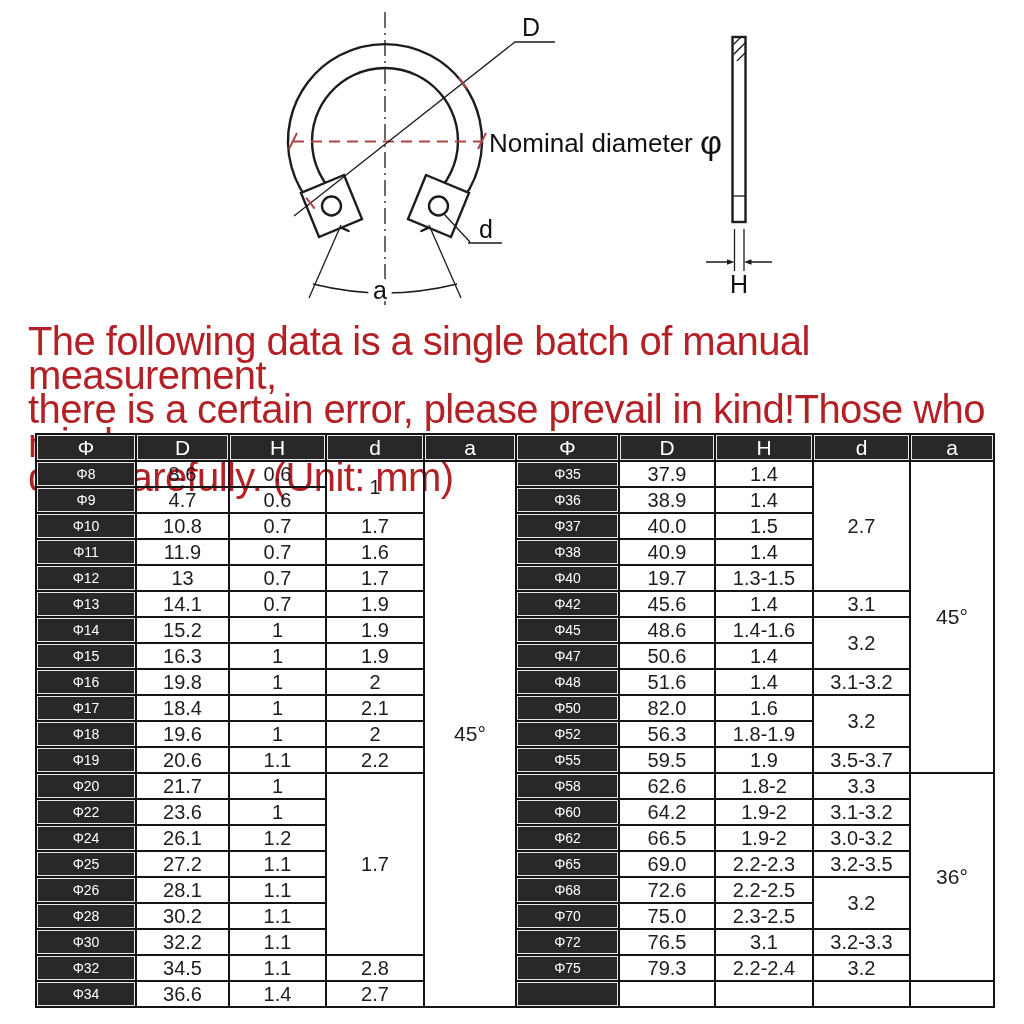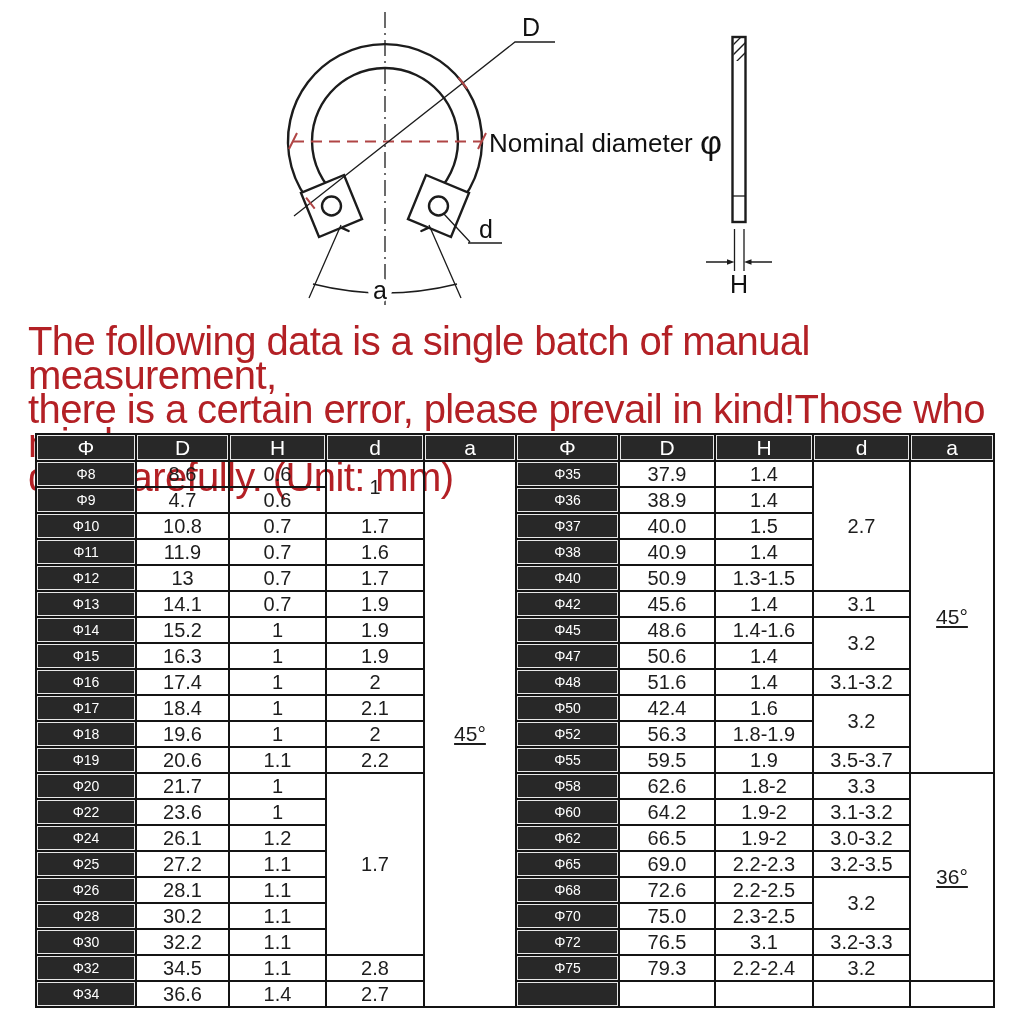--- a/index.html
+++ b/index.html
@@ -22,21 +22,21 @@
       color:var(--text-red);font-size:40px;line-height:34px;letter-spacing:-0.6px;
       white-space:pre-line;font-weight:400;}
   table.spec{position:absolute;left:35px;top:433px;width:958px;border-collapse:collapse;
       table-layout:fixed;font-size:20px;color:#1d1d1d;text-align:center;}
   table.spec td,table.spec th{border:2px solid var(--cell-border);padding:0;
       vertical-align:middle;overflow:hidden;white-space:nowrap;}
   table.spec th{height:27px;font-size:21px;font-weight:400;}
   table.spec tr{height:26px;}
   .dk{background:var(--cell-dark);color:#fff;box-shadow:inset 0 0 0 1px var(--cell-outline);
       font-size:14px;}
-  .ang{font-size:21px;text-decoration:underline;}
+  .ang{font-size:21px;}
 </style>
 </head>
 <body>
 
 <div class="stage">
 
   <svg class="diagram" width="1024" height="325" viewBox="0 0 1024 325">
     <defs>
       <clipPath id="hatchClip">
           <rect x="733.5" y="38" width="11.5" height="23"></rect>
@@ -154,21 +154,21 @@
       <td class="dk">Φ38</td>
       <td>40.9</td>
       <td>1.4</td>
     </tr>
     <tr>
       <td class="dk">Φ12</td>
       <td>13</td>
       <td>0.7</td>
       <td>1.7</td>
       <td class="dk">Φ40</td>
-      <td>50.9</td>
+      <td>19.7</td>
       <td>1.3-1.5</td>
     </tr>
     <tr>
       <td class="dk">Φ13</td>
       <td>14.1</td>
       <td>0.7</td>
       <td>1.9</td>
       <td class="dk">Φ42</td>
       <td>45.6</td>
       <td>1.4</td>
@@ -188,35 +188,35 @@
       <td class="dk">Φ15</td>
       <td>16.3</td>
       <td>1</td>
       <td>1.9</td>
       <td class="dk">Φ47</td>
       <td>50.6</td>
       <td>1.4</td>
     </tr>
     <tr>
       <td class="dk">Φ16</td>
-      <td>17.4</td>
+      <td>19.8</td>
       <td>1</td>
       <td>2</td>
       <td class="dk">Φ48</td>
       <td>51.6</td>
       <td>1.4</td>
       <td>3.1-3.2</td>
     </tr>
     <tr>
       <td class="dk">Φ17</td>
       <td>18.4</td>
       <td>1</td>
       <td>2.1</td>
       <td class="dk">Φ50</td>
-      <td>42.4</td>
+      <td>82.0</td>
       <td>1.6</td>
       <td rowspan="2">3.2</td>
     </tr>
     <tr>
       <td class="dk">Φ18</td>
       <td>19.6</td>
       <td>1</td>
       <td>2</td>
       <td class="dk">Φ52</td>
       <td>56.3</td>

